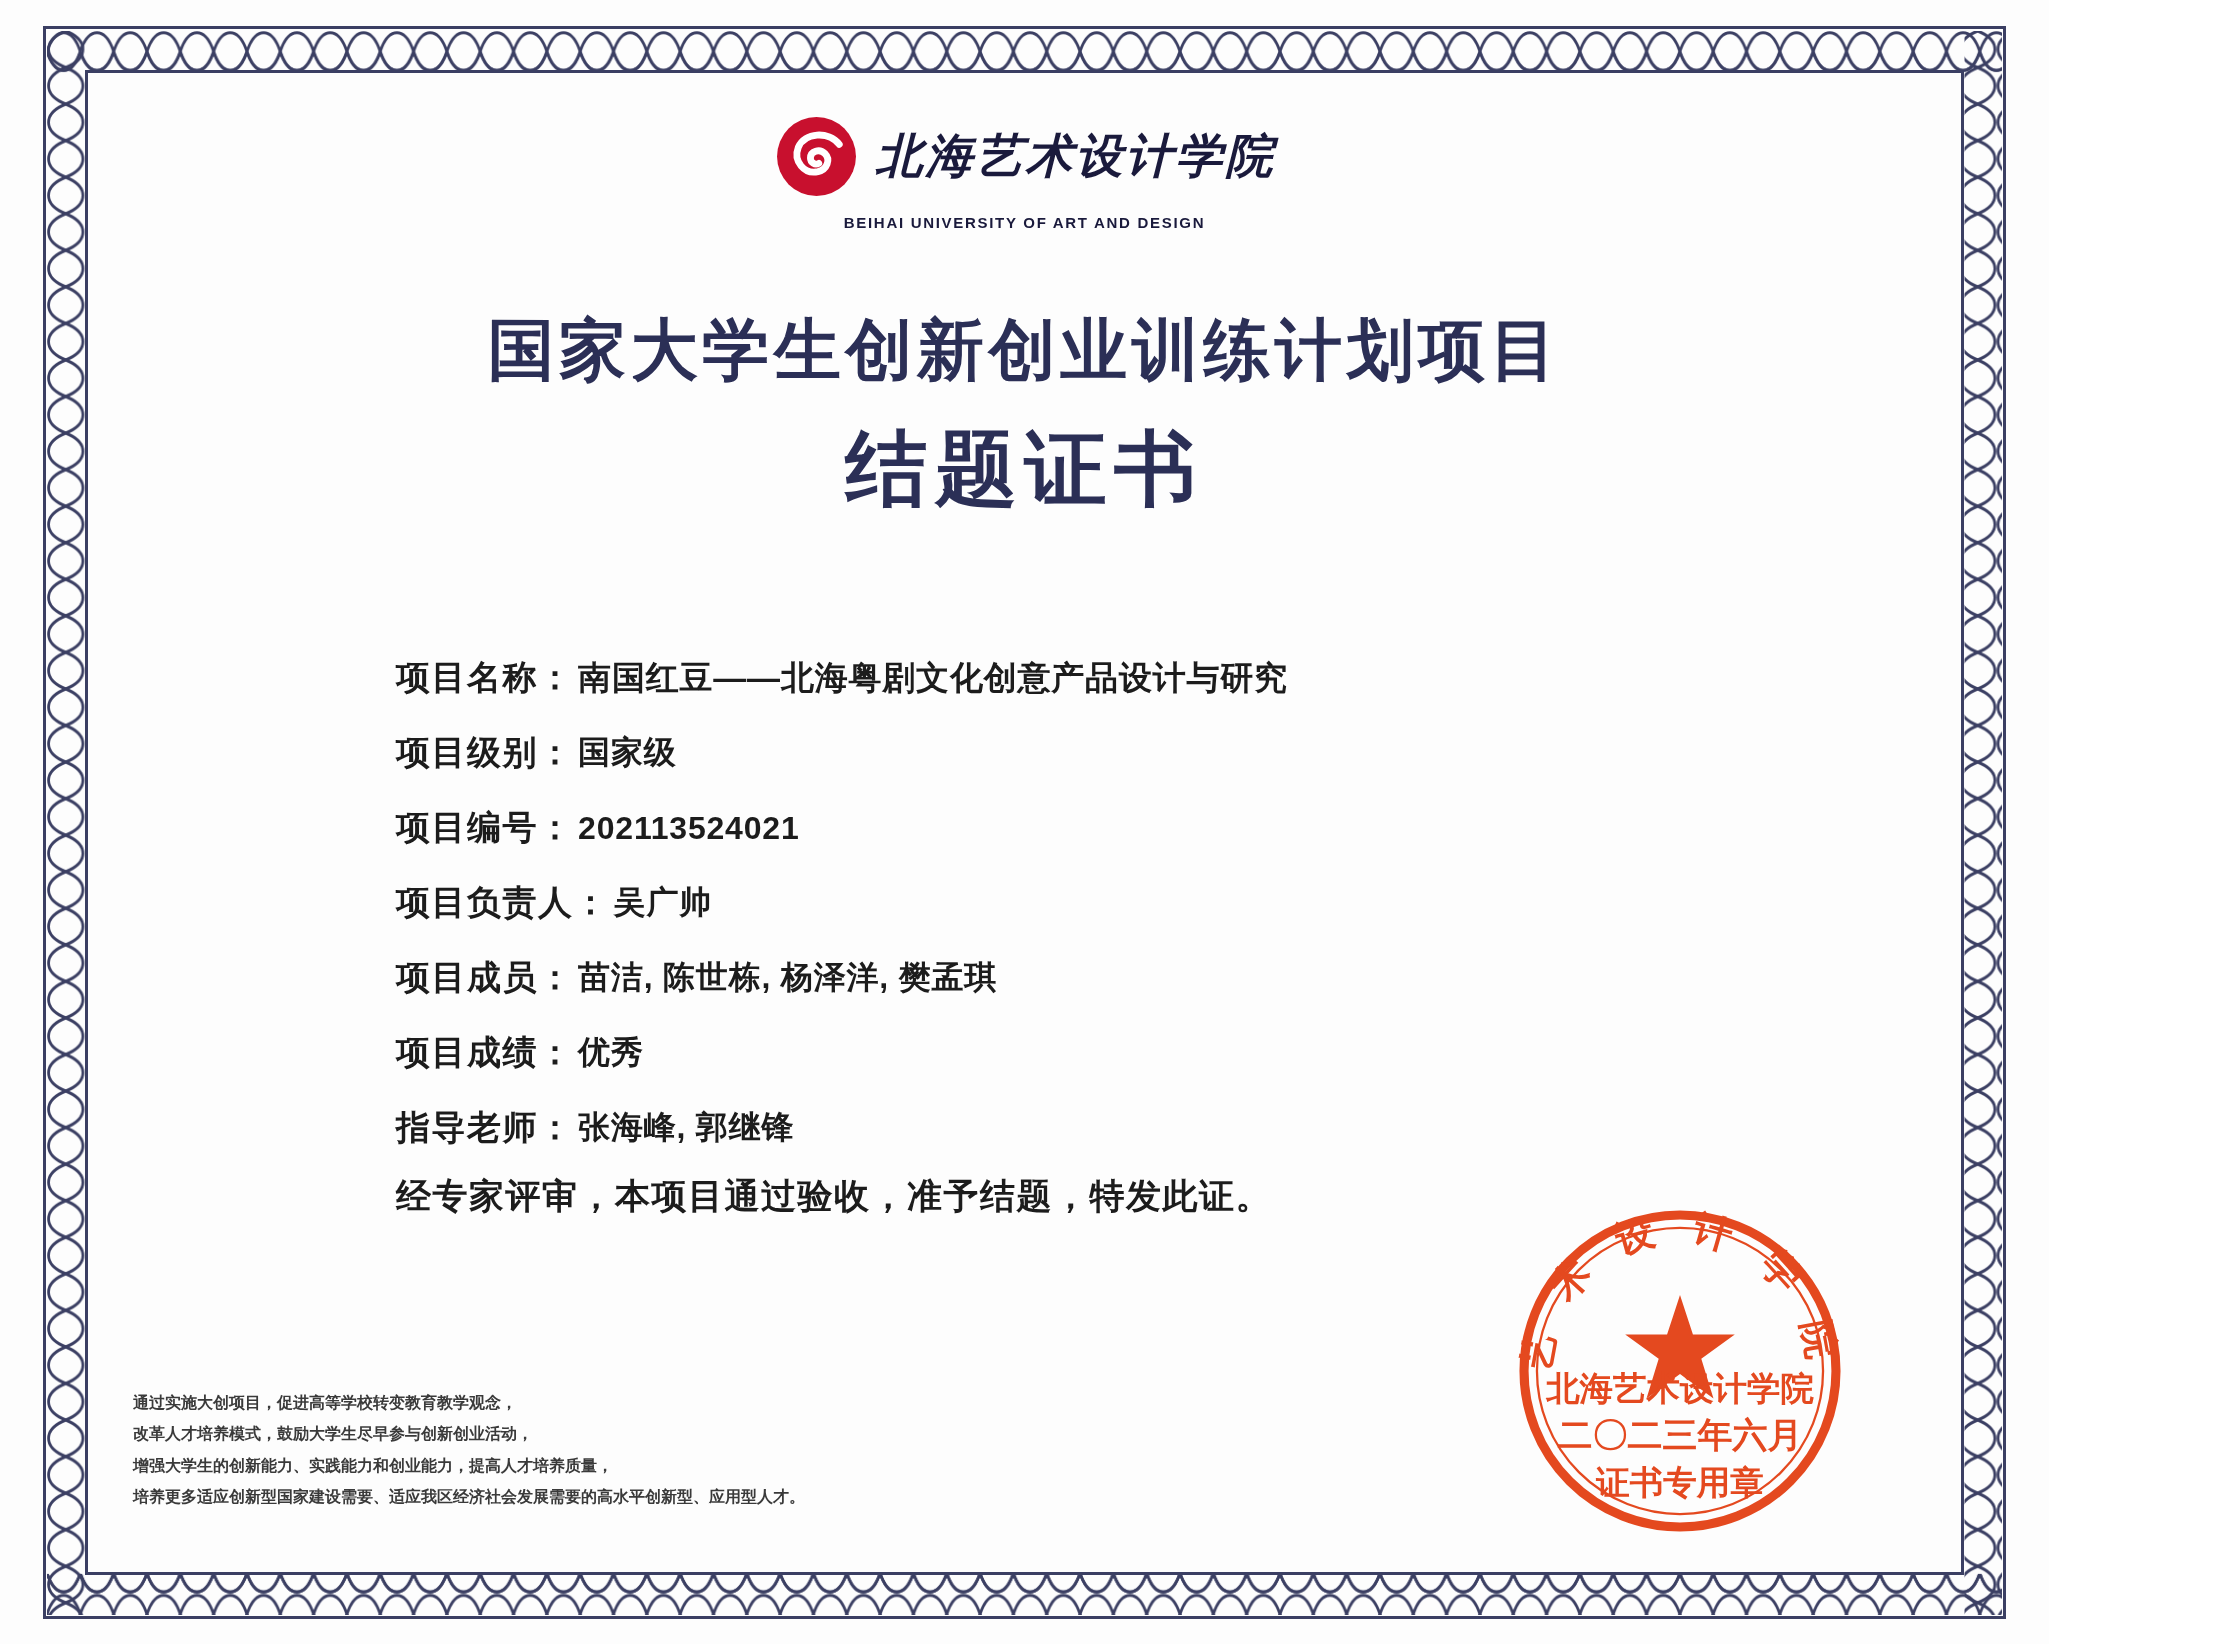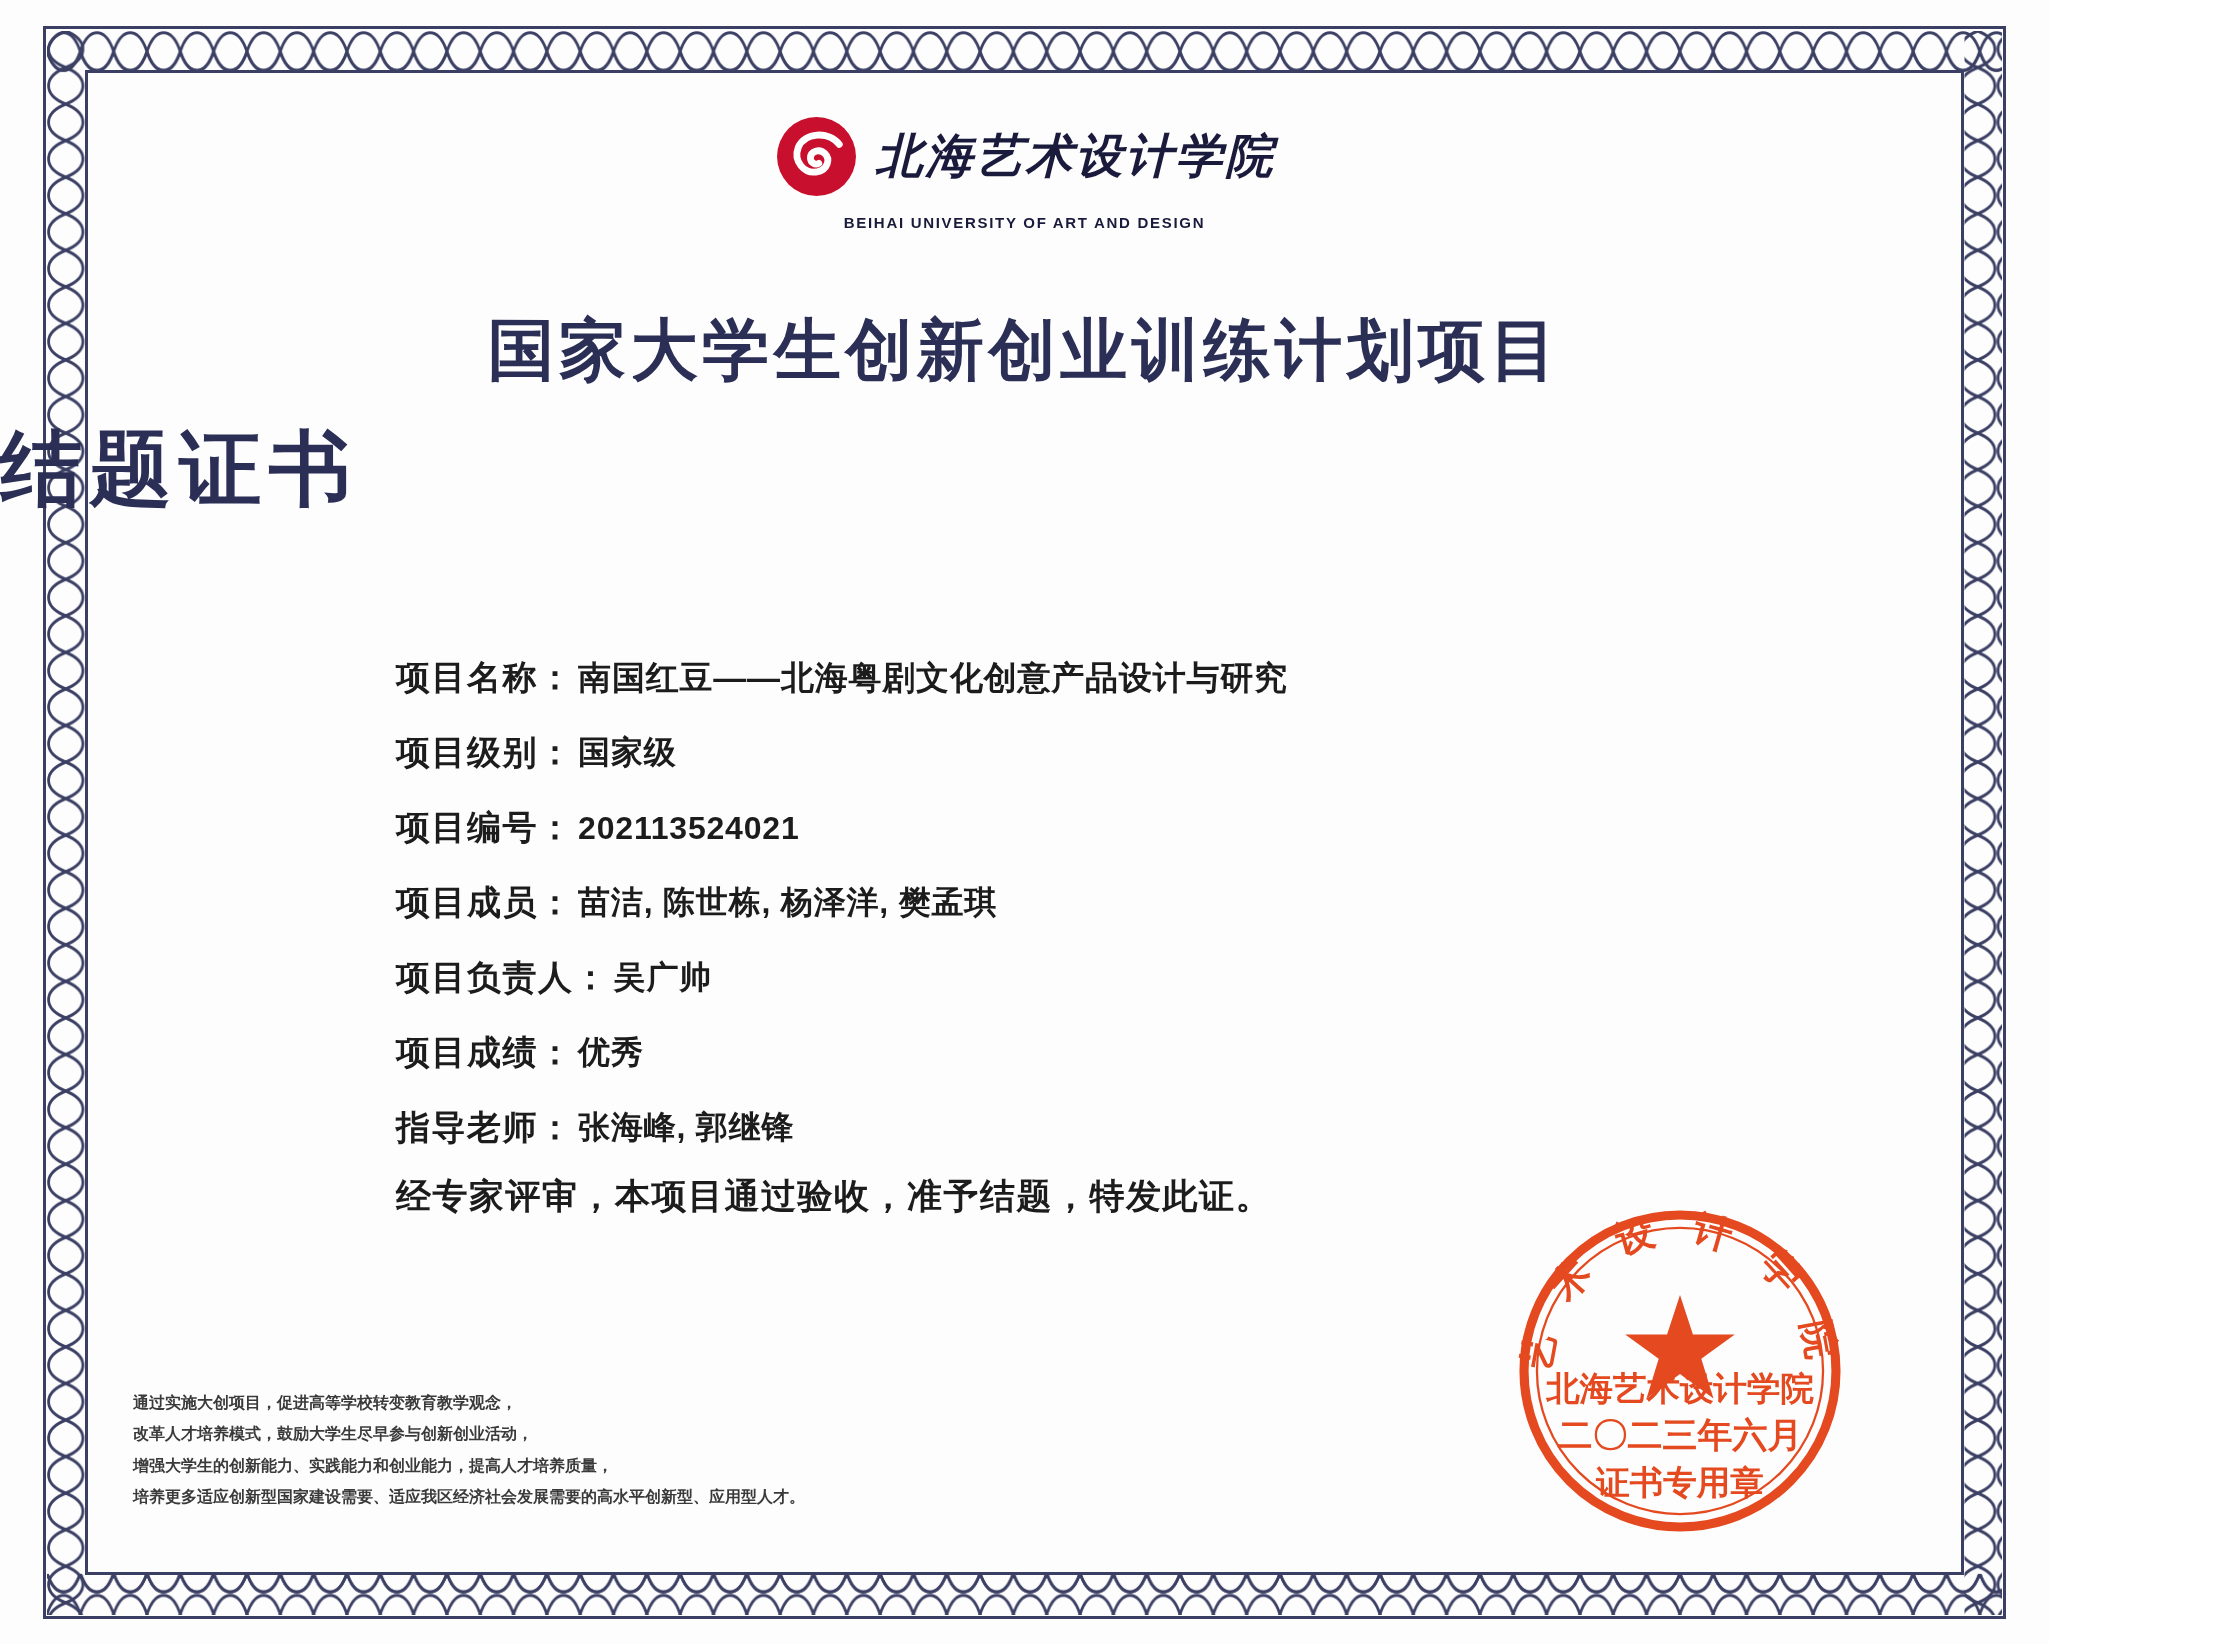--- a/index.html
+++ b/index.html
@@ -97,20 +97,21 @@
     font-family: "Liberation Serif", serif;
     font-size: 67px;
     font-weight: 700;
     color: #2b2f56;
     letter-spacing: 4.6px;
   }
   .title-2 {
     position: absolute;
     top: 415px;
     width: 100%;
+    text-align: center;
     font-family: "Liberation Serif", serif;
     font-size: 82px;
     font-weight: 700;
     color: #2b2f56;
     letter-spacing: 7.6px;
   }
 
   
   .fields {
     position: absolute;
@@ -227,27 +228,27 @@
       <span class="field-label">项目级别：</span>
       <span class="field-value">国家级</span>
     </div>
 
     <div class="field-row">
       <span class="field-label">项目编号：</span>
       <span class="field-value">202113524021</span>
     </div>
 
     <div class="field-row">
+      <span class="field-label">项目负责人：</span>
+      <span class="field-value">吴广帅</span>
+    </div>
+
+    <div class="field-row">
       <span class="field-label">项目成员：</span>
       <span class="field-value">苗洁, 陈世栋, 杨泽洋, 樊孟琪</span>
-    </div>
-
-    <div class="field-row">
-      <span class="field-label">项目负责人：</span>
-      <span class="field-value">吴广帅</span>
     </div>
 
     <div class="field-row">
       <span class="field-label">项目成绩：</span>
       <span class="field-value">优秀</span>
     </div>
 
     <div class="field-row">
       <span class="field-label">指导老师：</span>
       <span class="field-value">张海峰, 郭继锋</span>

